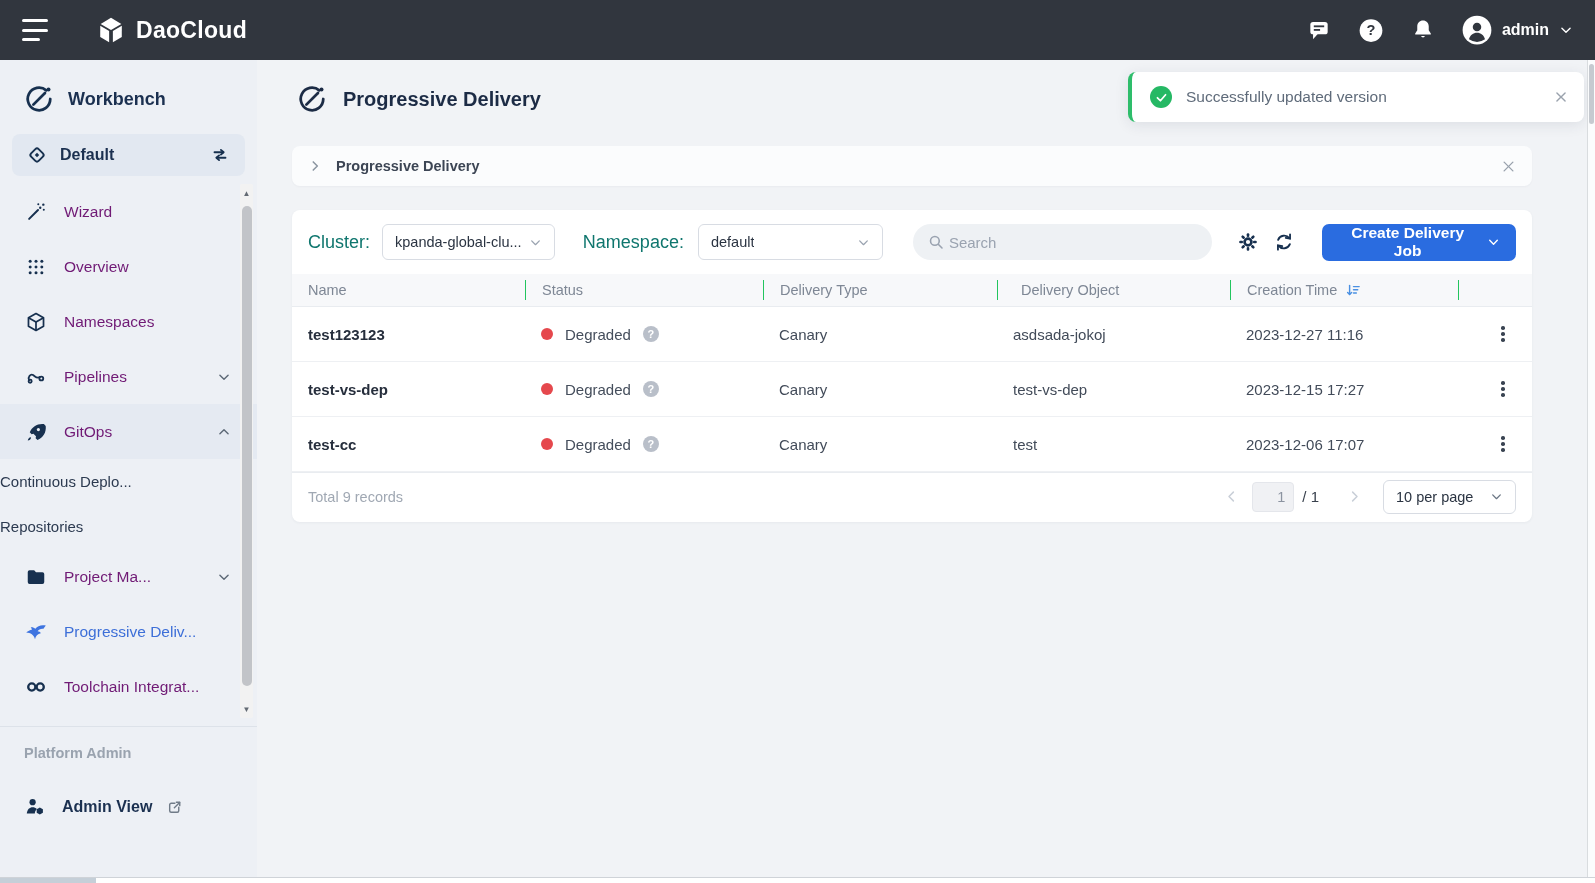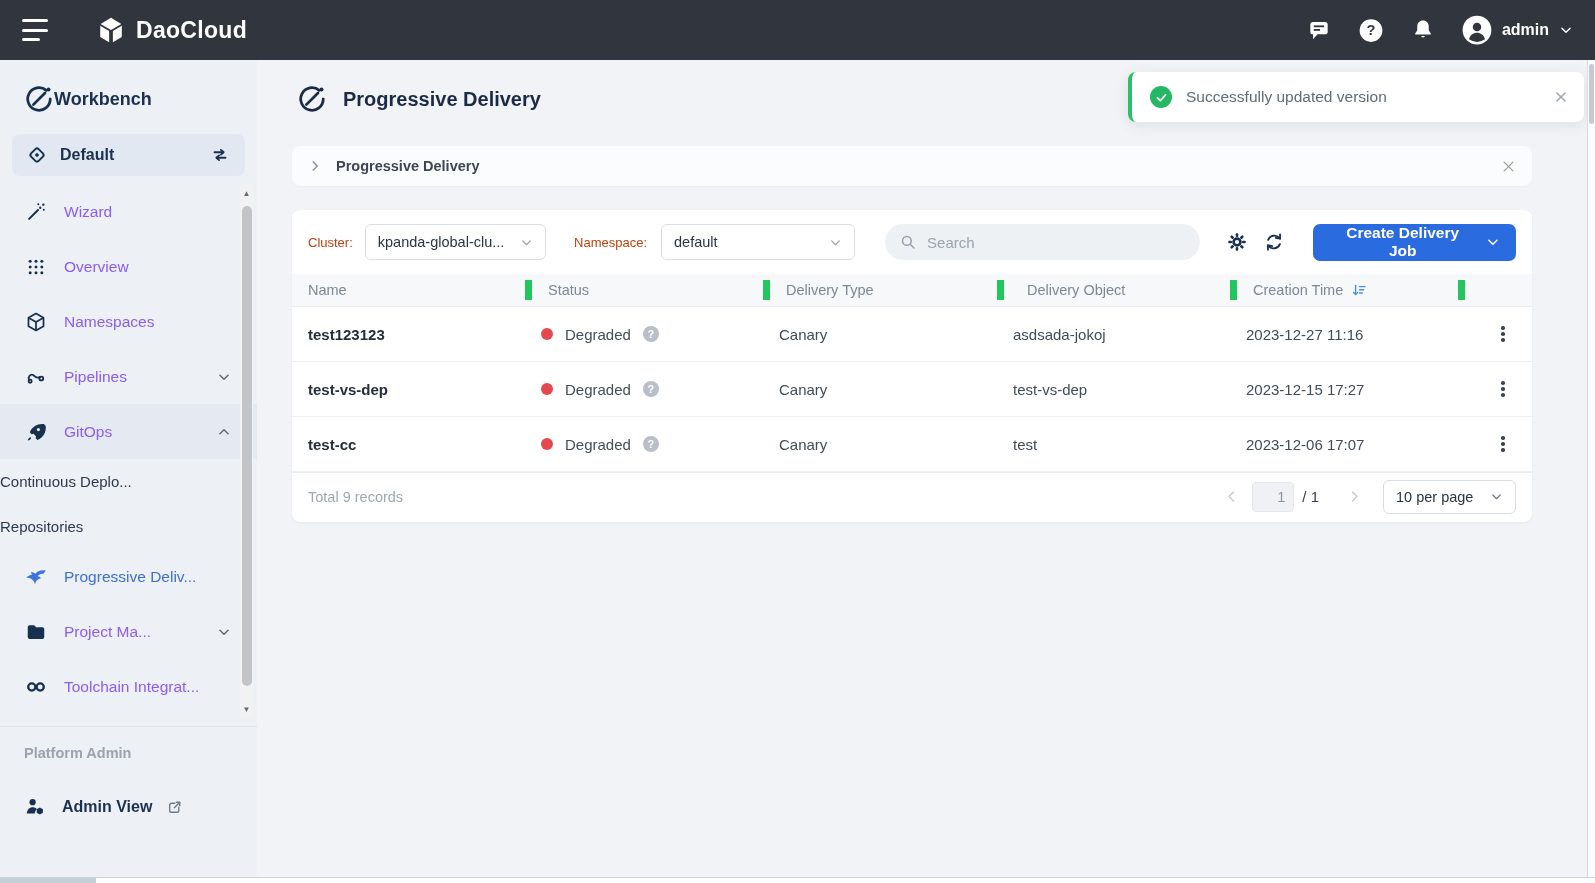--- a/index.html
+++ b/index.html
@@ -15,30 +15,30 @@
   .hamburger span:nth-child(1){width:26px;} .hamburger span:nth-child(2){width:26px;} .hamburger span:nth-child(3){width:18px;}
   .brand { display:flex; align-items:center; gap:10px; }
   .brand-text { color:#fff; font-size:23px; font-weight:800; letter-spacing:.3px; }
   .nav-right { margin-left:auto; display:flex; align-items:center; gap:26px; }
   .nav-icon { width:26px; height:26px; display:flex; align-items:center; justify-content:center; cursor:pointer; }
   .nav-user { display:flex; align-items:center; gap:10px; cursor:pointer; }
   .nav-user-name { color:#fff; font-size:16px; font-weight:600; }
 
   
   .sidebar { position:absolute; top:60px; left:0; width:257px; height:823px; background:#edf0f5; z-index:20; }
-  .wb-head { display:flex; align-items:center; padding:24px 0 18px 24px; }
+  .wb-head { display:flex; align-items:center; gap:14px; padding:24px 0 18px 24px; }
   .wb-head-label { font-size:18px; font-weight:700; color:#1b3050; }
   .ws-pill { margin:2px 12px 8px 12px; height:42px; background:#e2e8f1; border-radius:8px;
              display:flex; align-items:center; padding:0 14px; cursor:pointer; }
   .ws-pill-label { font-size:16px; font-weight:700; color:#1b3050; margin-left:12px; }
   .ws-pill .spacer { flex:1; }
   .menu { position:relative; height:534px; overflow:hidden; }
   .menu-item { height:55px; display:flex; align-items:center; padding:0 26px 0 24px; cursor:pointer; }
   .menu-item .mi-icon { width:24px; display:flex; justify-content:center; }
-  .mi-label { font-size:15.5px; color:#8b5cf6; margin-left:16px; white-space:nowrap; }
+  .mi-label { font-size:15.5px; color:#701a75; margin-left:16px; white-space:nowrap; }
   .menu-item.active-section { background:#e5eaf2; }
   .menu-item .spacer { flex:1; }
   .sub-item { height:45px; display:flex; align-items:center; cursor:pointer; }
   .sub-label { font-size:15px; color:#2c3a50; white-space:nowrap; }
   .mi-label.blue { color:#3d6fd8; }
   .side-scrollbar { position:absolute; top:0; right:4px; width:13px; height:534px; background:#f2f2f2; border-radius:2px; }
   .side-scrollbar .arrow { position:absolute; left:0; width:13px; height:14px; display:flex; align-items:center; justify-content:center; font-size:8px; color:#636a73; }
   .side-scrollbar .thumb { position:absolute; left:1.5px; width:10px; top:22px; height:480px; background:#c2c4c8; border-radius:5px; }
   .side-divider { height:1px; background:#dde2e9; margin:8px 0 0 0; }
   .platform-label { padding:18px 0 0 24px; font-size:14.5px; font-weight:700; color:#9aa3af; }
@@ -59,41 +59,41 @@
 
   .breadcrumb-bar { position:absolute; top:86px; left:35px; width:1240px; height:40px; background:#fbfcfd;
                     border-radius:8px; display:flex; align-items:center; padding:0 16px 0 16px; box-shadow:0 1px 2px rgba(40,50,70,.04); }
   .crumb-label { font-size:14.5px; font-weight:700; color:#3c4554; margin-left:14px; }
   .breadcrumb-bar .spacer { flex:1; }
 
   .card { position:absolute; top:150px; left:35px; width:1240px; height:312px; background:#fff; border-radius:8px;
           box-shadow:0 1px 3px rgba(40,50,70,.05); overflow:hidden; }
 
   .filter-row { height:64px; display:flex; align-items:center; padding:0 16px; }
-  .filter-label { font-size:13px; color:#c2410c; }
+  .filter-label { font-size:18px; color:#0f766e; }
   .select { height:36px; background:#fff; border:1px solid #d8dce3; border-radius:6px;
             display:flex; align-items:center; padding:0 12px; cursor:pointer; }
   .select-value { font-size:14.5px; color:#2b3442; white-space:nowrap; overflow:hidden; }
   .select .spacer { flex:1; }
   .sel-cluster { width:183px; margin-left:12px;text-align:right; }
   .sel-namespace { width:196px; margin-left:14px; }
   .search-pill { width:318px; height:36px; background:#eef1f4; border-radius:18px; display:flex; align-items:center;
                  padding:0 14px; margin-left:30px; }
-  .search-pill input { border:0; outline:0; background:transparent; font-size:15px; color:#737373; margin-left:10px; width:240px;
+  .search-pill input { border:0; outline:0; background:transparent; font-size:15px; color:#737373; margin-left:4px; width:240px;
                        font-family:"Liberation Sans","DejaVu Sans",sans-serif; }
   .search-pill input::placeholder { color:#9aa3b0; }
   .icon-btn { width:30px; height:30px; display:flex; align-items:center; justify-content:center; cursor:pointer; }
   .gear-btn { margin-left:22px; } .refresh-btn { margin-left:8px; }
   .create-btn { margin-left:24px; height:37px; background:#2a6ce0; border:0; border-radius:7px; color:#fff;
                 font-size:15.5px; font-weight:600; display:flex; align-items:center; gap:12px; padding:0 16px 0 18px;
                 cursor:pointer; font-family:"Liberation Sans","DejaVu Sans",sans-serif; }
 
   .thead { height:33px; background:#f7f8fa; display:flex; align-items:center; border-bottom:1px solid #e9ecf0; }
   .th { font-size:14.5px; color:#7e8795; padding-left:16px; display:flex; align-items:center; gap:8px; height:20px; }
-  .th + .th { border-left:7px solid #22c55e;text-align:right; }
+  .th + .th { border-left:1px solid #22c55e;text-align:right; }
   .col-name{width:233px;} .col-status{width:238px;} .col-type{width:234px;} .col-object{width:233px;padding-left:23px;} .col-time{width:228px;}
   .col-actions{flex:1;}
   .trow { height:55px; display:flex; align-items:center; border-bottom:1px solid #eef0f3; }
   .td { padding-left:16px; font-size:15px; color:#424b59; display:flex; align-items:center; }
   .td-name { font-weight:700; color:#262e3c; }
   .status-dot { width:12px; height:12px; border-radius:50%; background:#e5484d; flex:0 0 auto; }
   .status-text { margin-left:12px; color:#454e5c; }
   .q-icon { width:16px; height:16px; border-radius:50%; background:#b9bfc9; color:#fff; font-size:11px; font-weight:700;
             display:flex; align-items:center; justify-content:center; margin-left:12px; cursor:pointer; }
   .kebab { display:flex; flex-direction:column; gap:2.5px; margin:0 auto; cursor:pointer; padding:4px; }
@@ -280,38 +280,38 @@
 
       <div class="sub-item">
         <span class="sub-label">Continuous Deplo...</span>
       </div>
       <div class="sub-item">
         <span class="sub-label">Repositories</span>
       </div>
 
       <div class="menu-item">
         <span class="mi-icon">
-          <svg width="24" height="24" viewBox="0 0 24 24">
-            <path d="M2.2 12.6c4.6.2 7.6 2.3 8.8 6.6.6-3.2 2.6-5.3 5.8-6-.6-1.2-1.7-1.9-3.2-1.9 1.1-1.7 3-2.6 5.6-2.4l2.6-3.4c-4.5-1-8.3.3-10.4 3.3-1.1-1.2-2.7-1.8-4.7-1.6l1.4 2.2c-2.2.5-4.1 1.6-5.9 3.2z" fill="#3e74e0"></path>
-          </svg>
-        </span>
-        <span class="mi-label blue">Progressive Deliv...</span>
-      </div>
-
-      <div class="menu-item">
-        <span class="mi-icon">
           <svg width="22" height="22" viewBox="0 0 24 24">
             <path d="M3 6.5A2 2 0 0 1 5 4.5h5l2 2.2h7a2 2 0 0 1 2 2v8.8a2 2 0 0 1-2 2H5a2 2 0 0 1-2-2z" fill="#17304f"></path>
           </svg>
         </span>
         <span class="mi-label">Project Ma...</span>
         <span class="spacer"></span>
         <svg width="14" height="14" viewBox="0 0 24 24">
           <polyline points="5,9 12,16 19,9" fill="none" stroke="#5c6876" stroke-width="2.4" stroke-linecap="round" stroke-linejoin="round"></polyline>
         </svg>
+      </div>
+
+      <div class="menu-item">
+        <span class="mi-icon">
+          <svg width="24" height="24" viewBox="0 0 24 24">
+            <path d="M2.2 12.6c4.6.2 7.6 2.3 8.8 6.6.6-3.2 2.6-5.3 5.8-6-.6-1.2-1.7-1.9-3.2-1.9 1.1-1.7 3-2.6 5.6-2.4l2.6-3.4c-4.5-1-8.3.3-10.4 3.3-1.1-1.2-2.7-1.8-4.7-1.6l1.4 2.2c-2.2.5-4.1 1.6-5.9 3.2z" fill="#3e74e0"></path>
+          </svg>
+        </span>
+        <span class="mi-label blue">Progressive Deliv...</span>
       </div>
 
       <div class="menu-item">
         <span class="mi-icon">
           <svg width="24" height="24" viewBox="0 0 24 24" fill="none" stroke="#17304f" stroke-width="2.3">
             <circle cx="7.8" cy="12" r="3.6"></circle>
               <circle cx="16.2" cy="12" r="3.6"></circle>
           </svg>
         </span>
         <span class="mi-label">Toolchain Integrat...</span>

